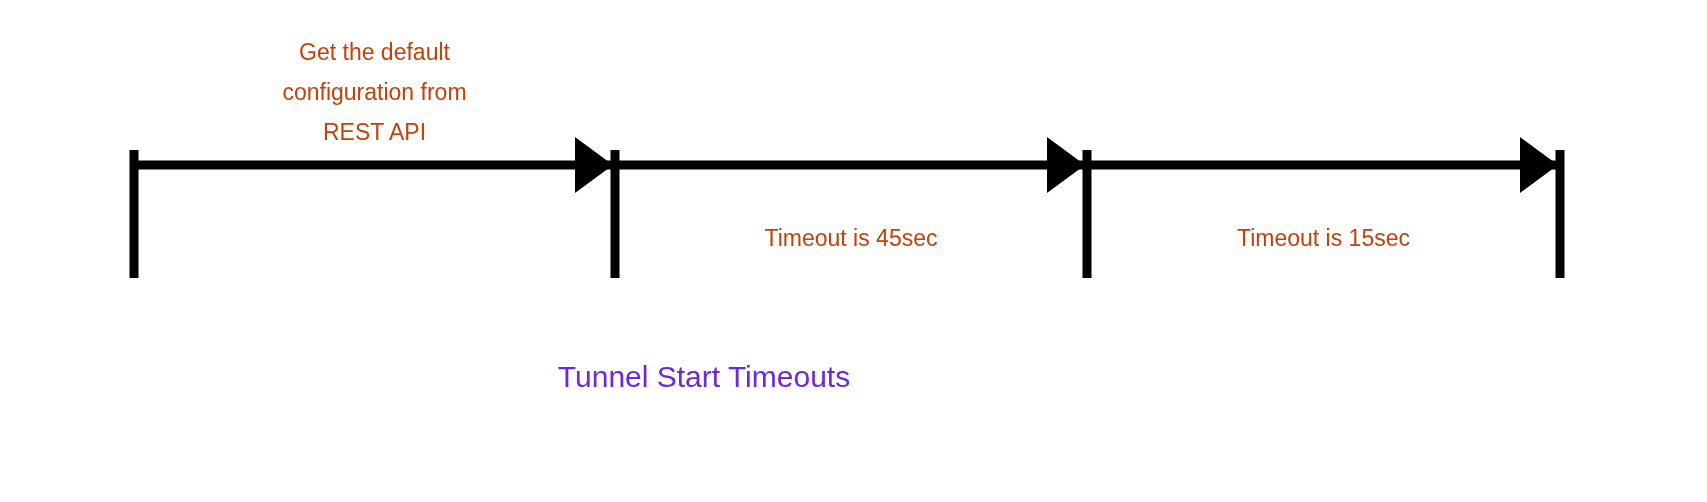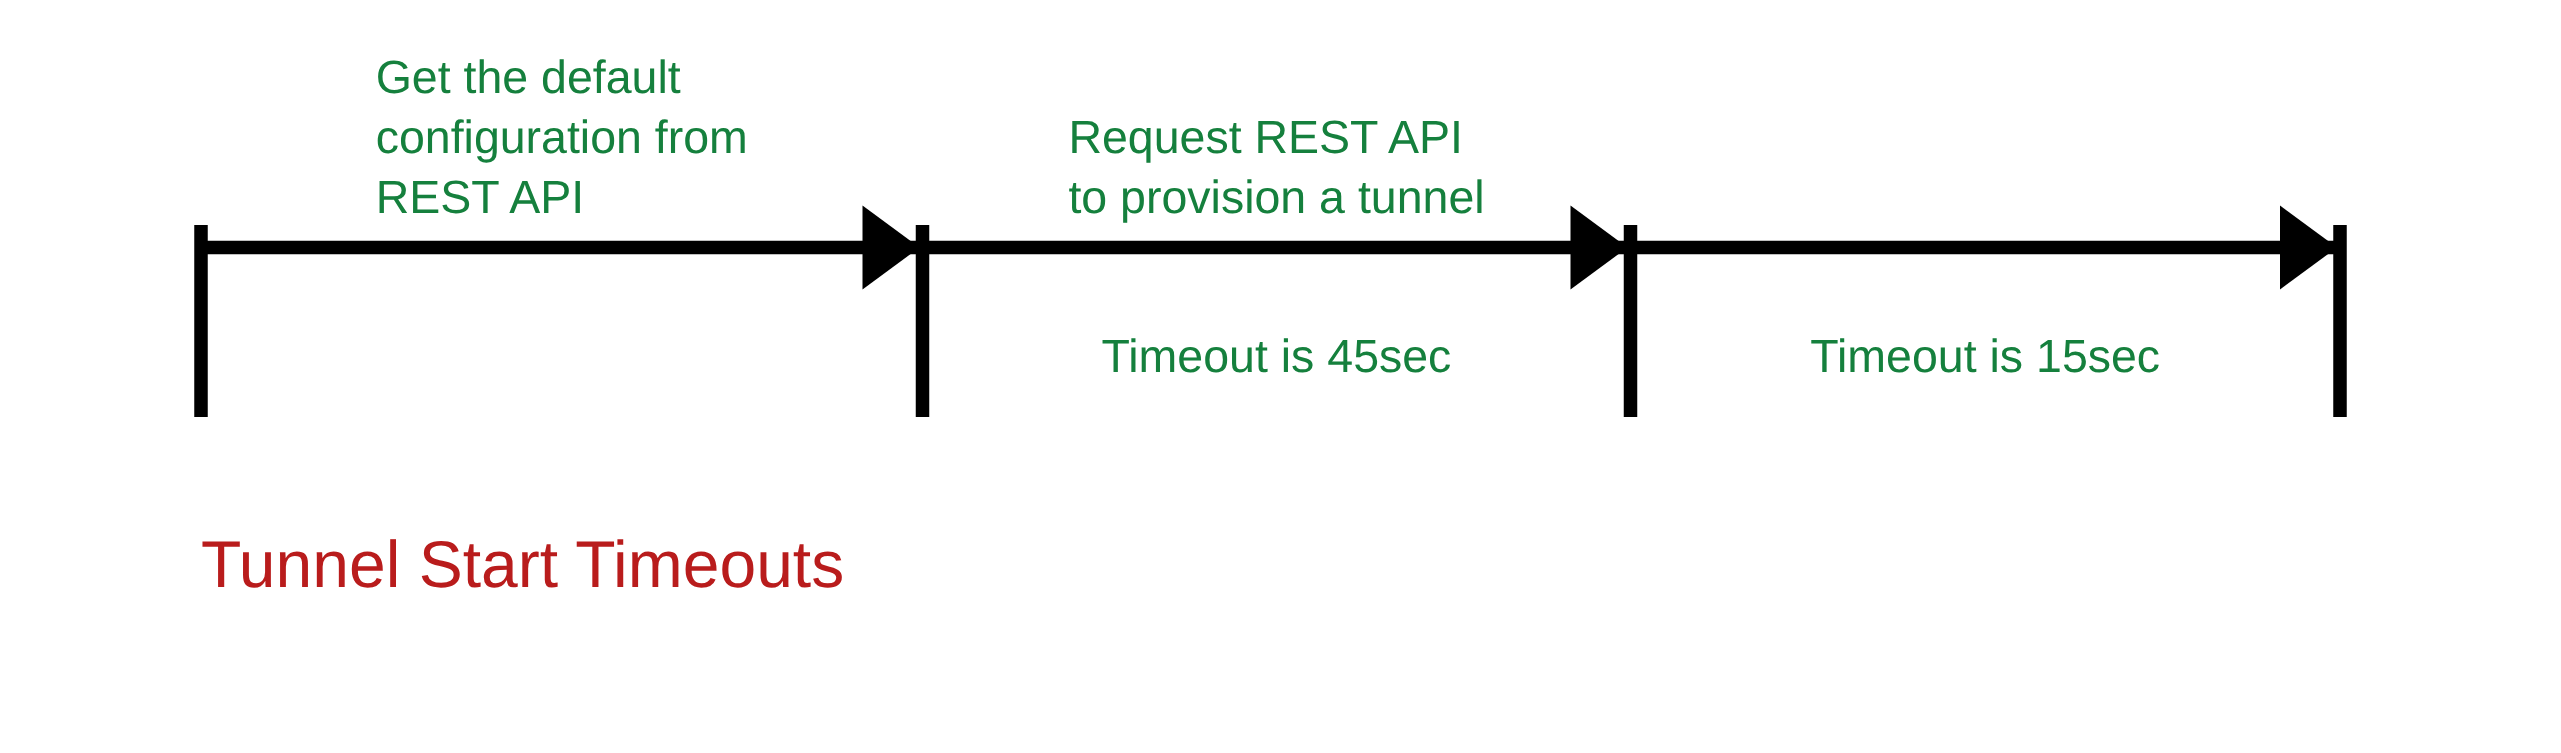--- a/index.html
+++ b/index.html
@@ -24,47 +24,48 @@
     position: absolute;
     left: 0;
     top: 0;
     width: 1707px;
     height: 502px;
     display: block;
   }
   .seg-top-label,
   .seg-bottom-label {
     position: absolute;
+    text-align: center;
     font-family: "Liberation Sans", sans-serif;
-    color: #15803d;
+    color: #c2410c;
     white-space: pre-line;
     line-height: 40px;
-    font-size: 31px;
+    font-size: 23px;
     letter-spacing: 0px;
   }
   .seg-top-label {
     
     display: flex;
     flex-direction: column;
     justify-content: flex-end;
     align-items: center;
   }
   .seg-bottom-label {
     display: flex;
     flex-direction: column;
     justify-content: flex-start;
     align-items: center;
   }
   .diagram-title {
     position: absolute;
-    text-align: left;
+    text-align: center;
     font-family: "Liberation Sans", sans-serif;
-    font-size: 44px;
+    font-size: 30px;
     line-height: 50px;
-    color: #b91c1c;
+    color: #6d28d9;
   }
 </style>
 </head>
 <body>
 
 <div id="canvas">
 
   <svg id="diagram-svg" viewBox="0 0 1707 502" xmlns="http://www.w3.org/2000/svg">
 
     <line x1="132" y1="165" x2="1562" y2="165" stroke="#000000" stroke-width="9"></line>
@@ -76,21 +77,19 @@
 
     <polygon points="575,137 613,165 575,193" fill="#000000"></polygon>
     <polygon points="1047,137 1085,165 1047,193" fill="#000000"></polygon>
     <polygon points="1520,137 1558,165 1520,193" fill="#000000"></polygon>
   </svg>
 
   <div class="seg-top-label" style="left:134px; top:10px; width:481px; height:142px;">Get the default
 configuration from
 REST API</div>
 
-  <div class="seg-top-label" style="left:615px; top:10px; width:472px; height:142px;">Request REST API
-to provision a tunnel</div>
   <div class="seg-bottom-label" style="left:615px; top:218px; width:472px; height:50px;">Timeout is 45sec</div>
 
   <div class="seg-bottom-label" style="left:1087px; top:218px; width:473px; height:50px;">Timeout is 15sec</div>
 
   <div class="diagram-title" style="left:134px; top:352px; width:1140px;">Tunnel Start Timeouts</div>
 
 </div>
 
 </body></html>

